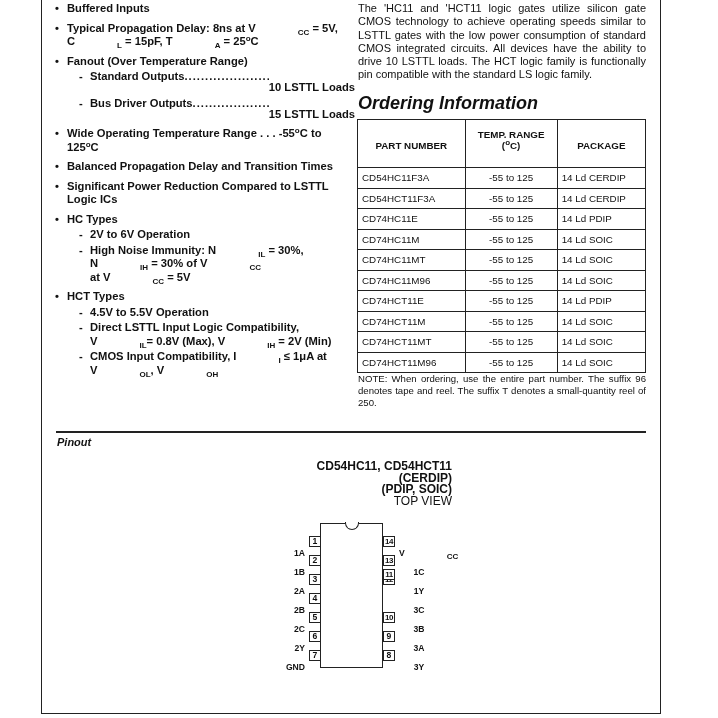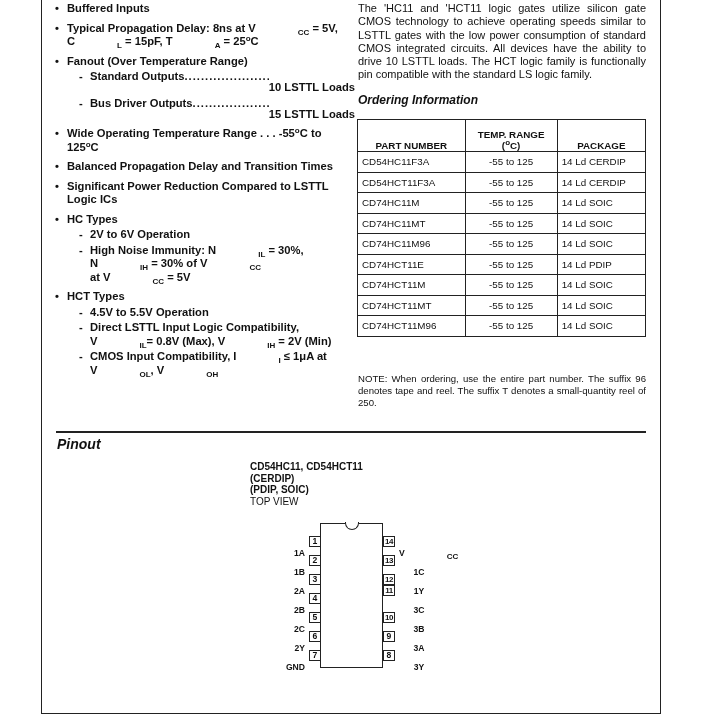--- a/index.html
+++ b/index.html
@@ -18,35 +18,35 @@
   .sub .dash { position: absolute; left: 12px; top: 0; }
   .leader { display: flex; }
   .leader .l { white-space: nowrap; }
   .leader .dots { flex: 1; overflow: hidden; white-space: nowrap; letter-spacing: 1px; }
   .leader .r { white-space: nowrap; margin-top: 11px; }
   sub, sup { font-size: 8px; line-height: 0; }
   sub { vertical-align: -3px; padding-left: 42px; }
   sup { vertical-align: 4px; }
 
   .desc { position: absolute; left: 358px; top: 2px; width: 288px; font-size: 11px; line-height: 13.3px; text-align: justify; }
-  .ordering-title { position: absolute; left: 358px; top: 93px; font-size: 12px; font-weight: bold; font-style: italic; }
+  .ordering-title { position: absolute; left: 358px; top: 93px; font-size: 18px; font-weight: bold; font-style: italic; }
 
   table.order { position: absolute; left: 357px; top: 119px; width: 289px; border-collapse: collapse; font-size: 9.8px; }
   table.order th, table.order td { border: 1.5px solid #222; }
-  table.order th { height: 30px; font-weight: bold; vertical-align: bottom; padding-bottom: 0; text-align: center; line-height: 11px; }
+  table.order th { height: 30px; font-weight: bold; vertical-align: bottom; padding-bottom: 16px; text-align: center; line-height: 11px; }
   table.order td { height: 19.5px; padding: 0 4px; }
   table.order td.c2 { text-align: center; }
   .col1 { width: 105px; } .col2 { width: 90px; } .col3 { width: 86px; }
 
   .note { position: absolute; left: 358px; top: 373px; width: 288px; font-size: 9.6px; line-height: 12px; text-align: justify; }
 
   .rule { position: absolute; left: 56px; top: 431px; width: 590px; height: 1.5px; background: #222; }
-  .pinout-title { position: absolute; left: 57px; top: 436px; font-size: 14px; font-weight: bold; font-style: italic; }
-
-  .pkg-title { position: absolute; left: 250px; top: 461px; width: 202px; text-align: left; font-size: 10px; font-weight: bold; line-height: 11.7px; }
+  .pinout-title { position: absolute; left: 57px; top: 436px; font-size: 11px; font-weight: bold; font-style: italic; }
+
+  .pkg-title { position: absolute; left: 250px; top: 461px; width: 202px; text-align: right; font-size: 12px; font-weight: bold; line-height: 11.7px; }
   .pkg-title .tv { font-weight: normal; }
 
   .chip { position: absolute; left: 320px; top: 523px; width: 63px; height: 145px; border: 1.3px solid #222; box-sizing: border-box; }
   .notch { position: absolute; left: 24px; top: -2px; width: 12px; height: 7px; border: 1.3px solid #222; border-top: none; border-radius: 0 0 7px 7px; background: #fff; }
   .pin { position: absolute; width: 12px; height: 11px; border: 1.2px solid #222; box-sizing: border-box; font-size: 8.6px; font-weight: bold; text-align: center; line-height: 9px; background: #fff; }
   .pin.two { font-size: 8px; letter-spacing: -0.4px; }
   .plabel { position: absolute; font-size: 8.6px; font-weight: bold; line-height: 11px; margin-top: 12px; }
   .plabel.left { text-align: right; width: 40px; }
   .plabel.right { text-align: center; width: 40px; }
 </style>
@@ -143,20 +143,25 @@
   <tbody>
     <tr>
         <td>CD54HC11F3A</td>
         <td class="c2">-55 to 125</td>
         <td>14 Ld CERDIP</td>
       </tr>
     <tr>
         <td>CD54HCT11F3A</td>
         <td class="c2">-55 to 125</td>
         <td>14 Ld CERDIP</td>
+      </tr>
+    <tr>
+        <td>CD74HC11E</td>
+        <td class="c2">-55 to 125</td>
+        <td>14 Ld PDIP</td>
       </tr>
     <tr>
         <td>CD74HC11M</td>
         <td class="c2">-55 to 125</td>
         <td>14 Ld SOIC</td>
       </tr>
     <tr>
         <td>CD74HC11MT</td>
         <td class="c2">-55 to 125</td>
         <td>14 Ld SOIC</td>
@@ -219,20 +224,20 @@
 <div class="plabel left" style="left:265px;top:631px;">2Y</div>
 <div class="pin" style="left:309px;top:650px;">7</div>
 <div class="plabel left" style="left:265px;top:650px;">GND</div>
 
 <div class="pin two" style="left:383px;top:536px;">14</div>
 <div class="plabel right" style="left:399px;top:536px;"><span>V</span><sub>CC</sub></div>
 <div class="pin two" style="left:383px;top:555px;">13</div>
 <div class="plabel right" style="left:399px;top:555px;">1C</div>
 <div class="pin two" style="left:383px;top:574px;">12</div>
 <div class="plabel right" style="left:399px;top:574px;">1Y</div>
-<div class="pin two" style="left:383px;top:585px;">11</div>
+<div class="pin two" style="left:383px;top:569px;">11</div>
 <div class="plabel right" style="left:399px;top:593px;">3C</div>
 <div class="pin two" style="left:383px;top:612px;">10</div>
 <div class="plabel right" style="left:399px;top:612px;">3B</div>
 <div class="pin" style="left:383px;top:631px;">9</div>
 <div class="plabel right" style="left:399px;top:631px;">3A</div>
 <div class="pin" style="left:383px;top:650px;">8</div>
 <div class="plabel right" style="left:399px;top:650px;">3Y</div>
 
 </body></html>

